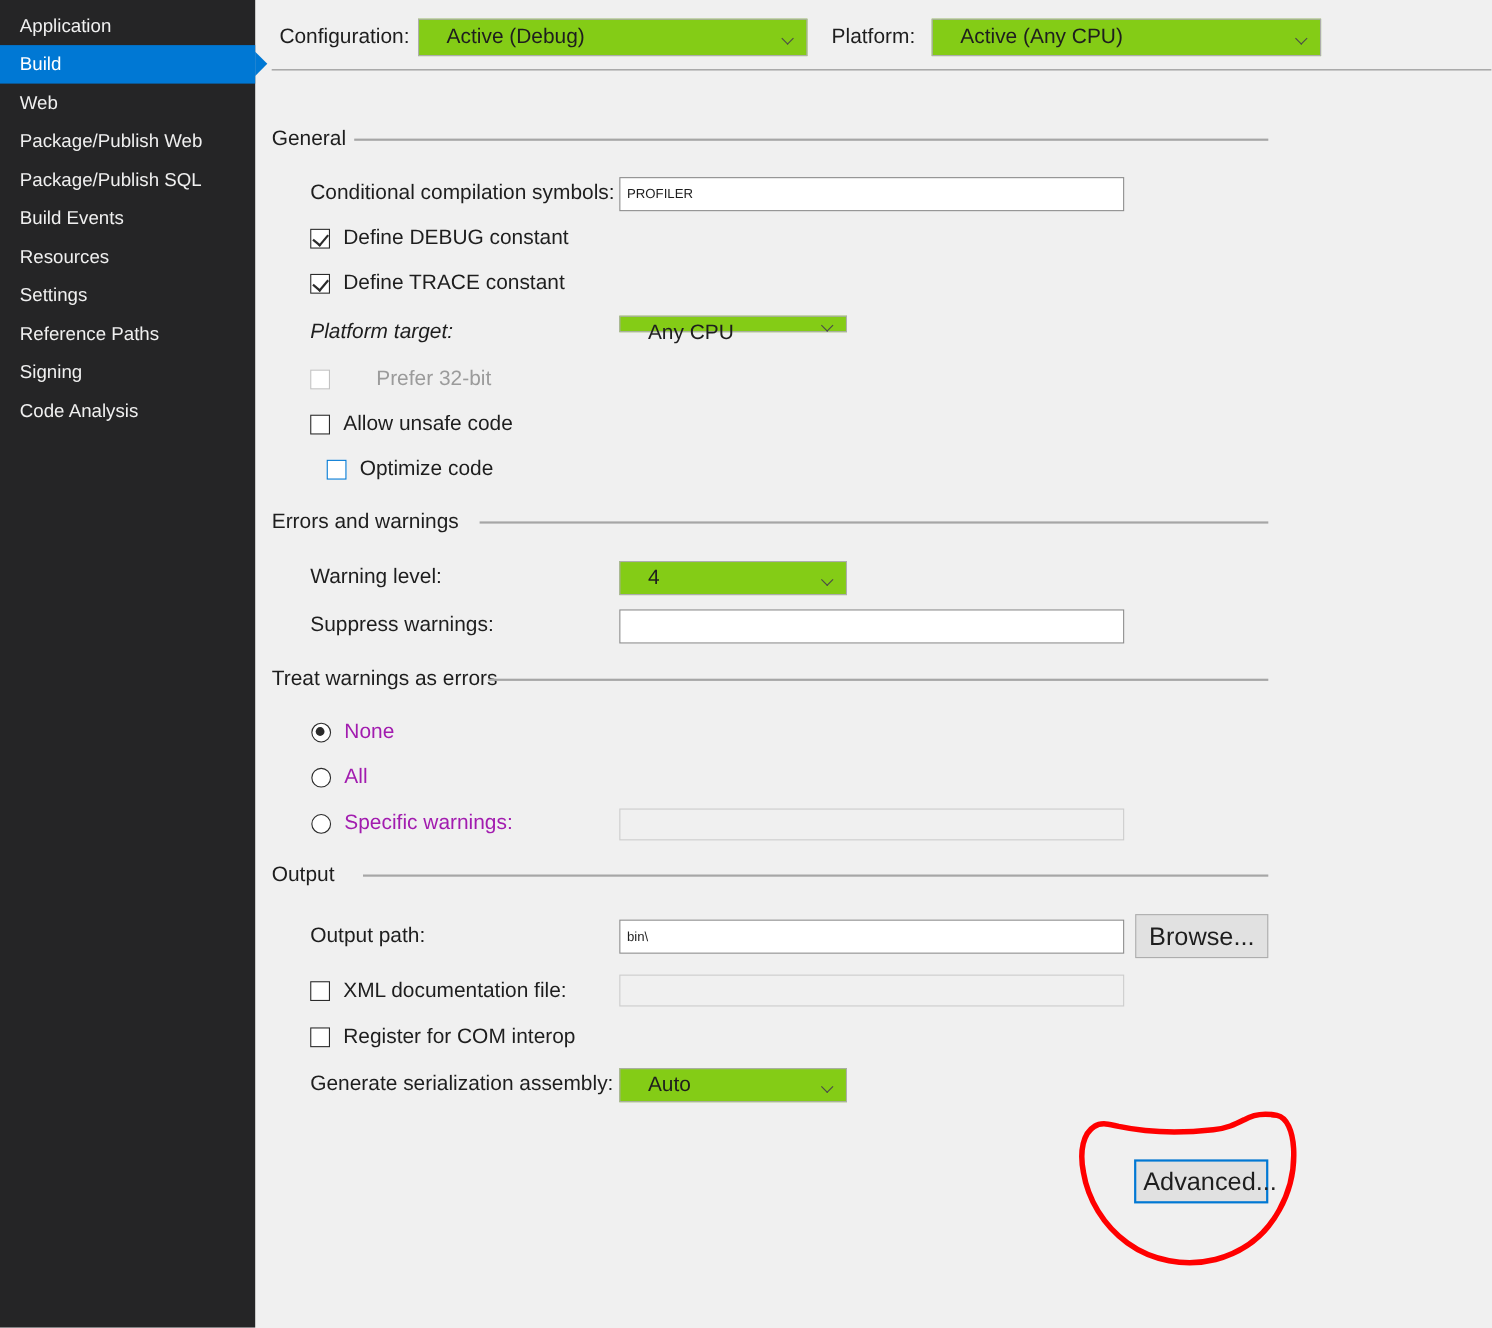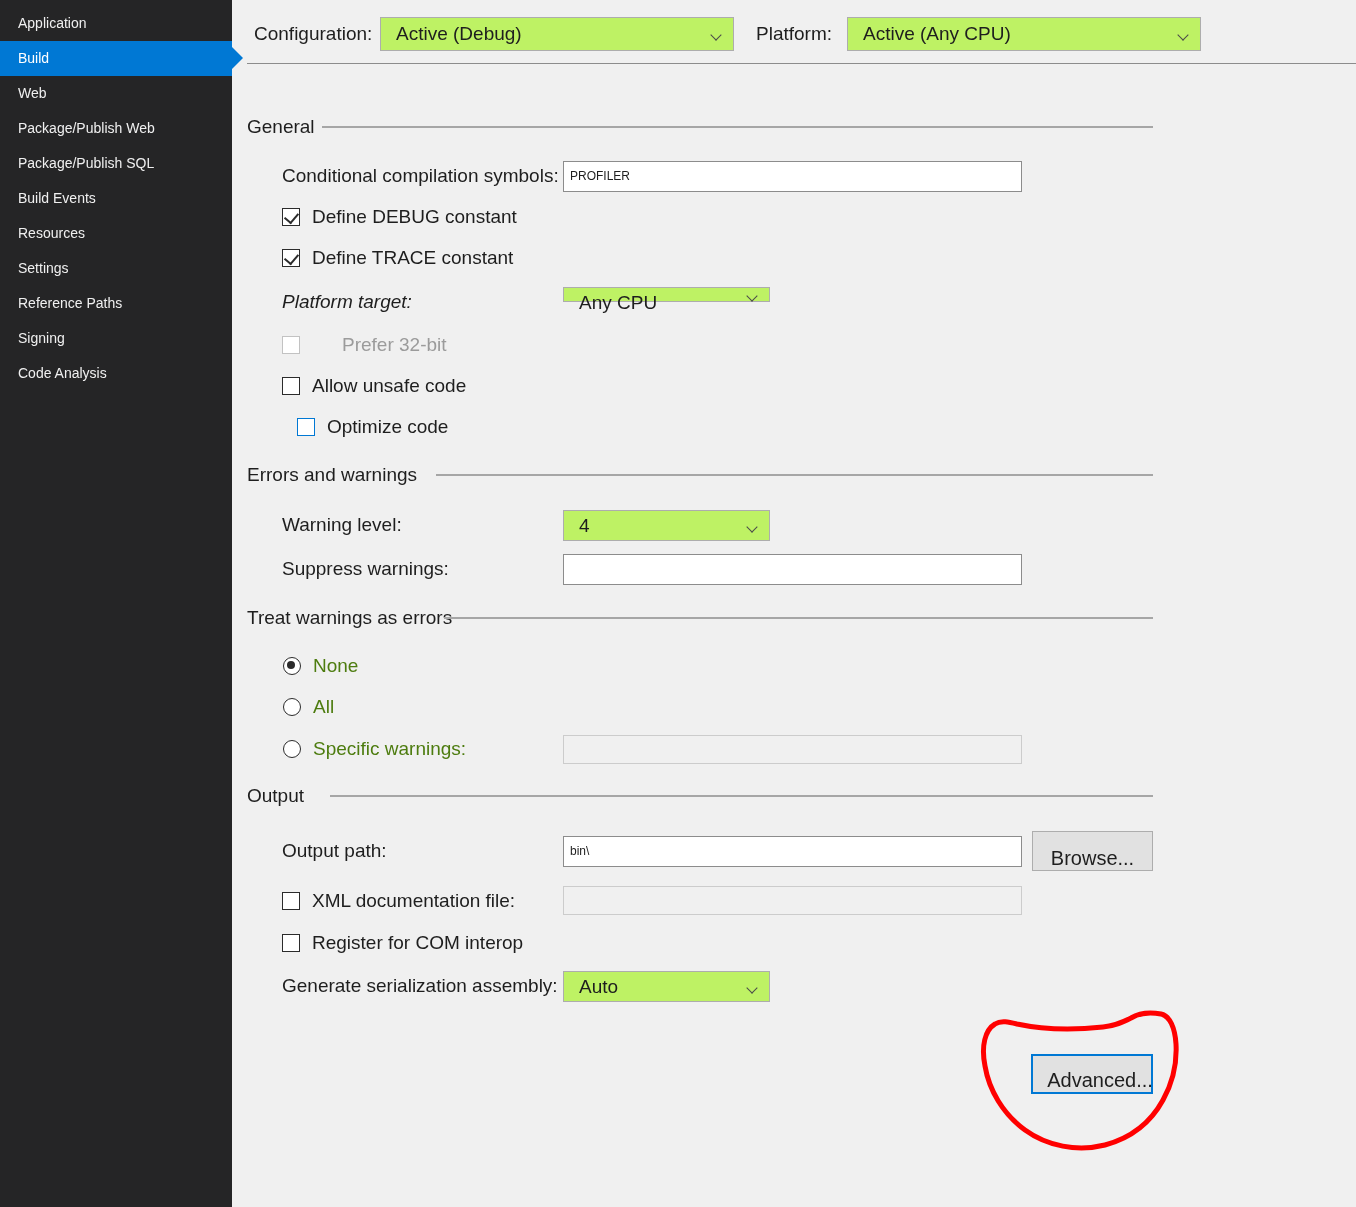--- a/index.html
+++ b/index.html
@@ -23,21 +23,21 @@
     height: 1207px;
     background: #252526;
     z-index: 5;
   }
   .sidebar-item {
     position: relative;
     height: 35px;
     line-height: 35px;
     padding-left: 18px;
     color: #f0f0f0;
-    font-size: 14px;
+    font-size: 17px;
     white-space: nowrap;
     cursor: pointer;
   }
   .sidebar-item.selected {
     background: #0078d4;
     color: #ffffff;
   }
   .sidebar-item.selected .sel-arrow {
     position: absolute;
     right: -11px;
@@ -69,27 +69,27 @@
     font-size: 19px;
     color: #1e1e1e;
     top: 23px;
     white-space: nowrap;
   }
   .lbl-configuration { left: 18px; }
   .lbl-platform { left: 520px; }
 
   .combo {
     position: absolute;
-    background: #bef264;
+    background: #84cc16;
     border: 1px solid #adadad;
     box-sizing: border-box;
     font-size: 19px;
     color: #1e1e1e;
     line-height: 32px;
-    padding-left: 15px;
+    padding-left: 25px;
     white-space: nowrap;
     cursor: default;
   }
   .combo .chev {
     position: absolute;
     right: 11px;
     top: 50%;
     margin-top: -3px;
     width: 10px; height: 6px;
   }
@@ -211,33 +211,33 @@
   .rbox .dot {
     position: absolute;
     left: 3.4px; top: 3.4px;
     width: 8px; height: 8px;
     border-radius: 50%;
     background: #2b2b2b;
   }
   .radiorow .rlabel {
     margin-left: 12px;
     font-size: 19px;
-    color: #4d7c0f;
+    color: #a21caf;
   }
 
   
   .btn {
     position: absolute;
     background: #e1e1e1;
     border: 1px solid #adadad;
     box-sizing: border-box;
-    font-size: 20px;
+    font-size: 23px;
     color: #1e1e1e;
     display: flex;
-    align-items: flex-end;
+    align-items: center;
     justify-content: center;
     cursor: default;
     white-space: nowrap;
   }
   .btn.focused {
     border: 2px solid #0078d4;
   }
 
   
   .annotation {

